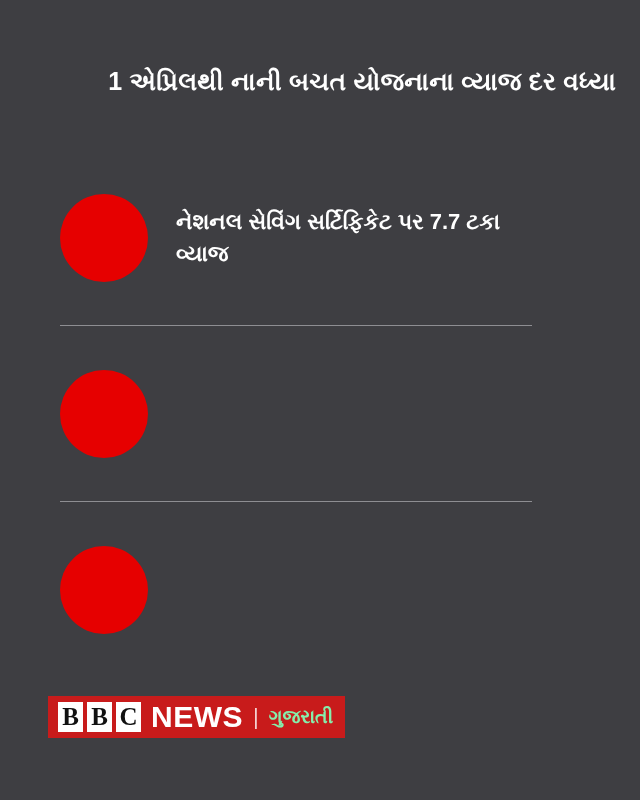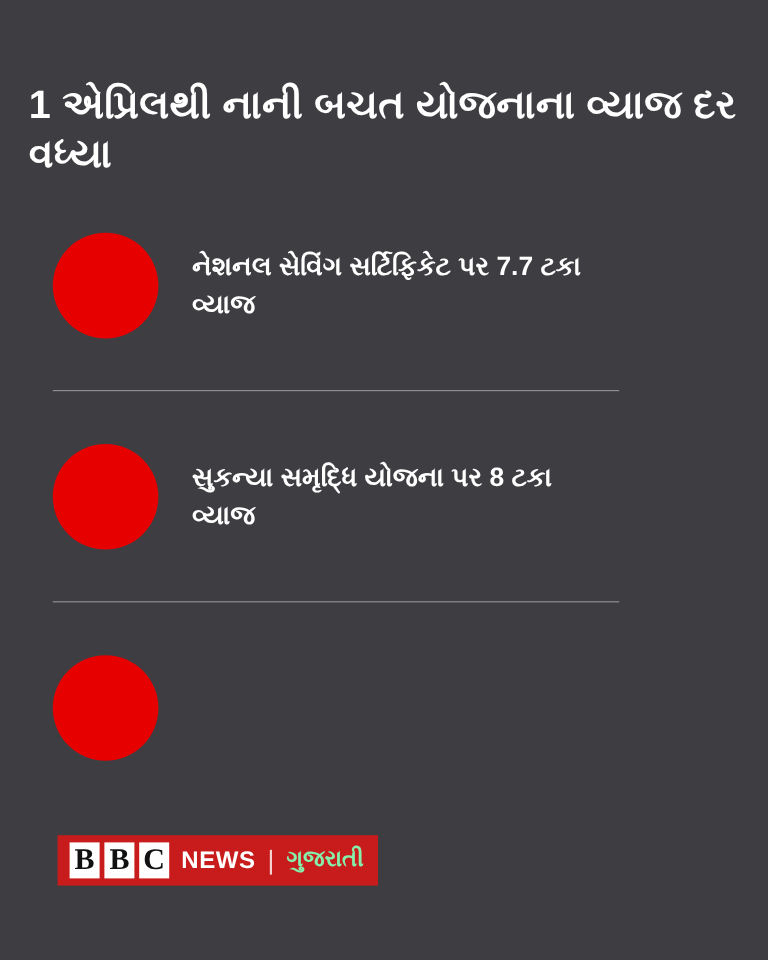--- a/index.html
+++ b/index.html
@@ -18,33 +18,33 @@
     width: 640px;
     height: 800px;
     background: #3e3e42;
     box-sizing: border-box;
   }
   .headline {
     position: absolute;
     top: 66px;
     left: 0;
     width: 640px;
-    text-align: left;
+    text-align: right;
     color: #ffffff;
-    font-size: 33px;
+    font-size: 25px;
     font-weight: bold;
     letter-spacing: 0.2px;
     line-height: 1.25;
     padding: 0 24px;
     box-sizing: border-box;
   }
   .items {
     position: absolute;
     top: 150px;
-    left: 0;
+    left: 16px;
     width: 560px;
   }
   .item {
     display: flex;
     align-items: center;
     min-height: 175px;
     padding: 0 44px;
     box-sizing: border-box;
   }
   .bullet {
@@ -94,21 +94,21 @@
     font-weight: bold;
     font-family: "Liberation Serif", serif;
     width: 25px;
     height: 30px;
     line-height: 30px;
     text-align: center;
     letter-spacing: 0;
   }
   .bbc-news {
     color: #ffffff;
-    font-size: 20px;
+    font-size: 30px;
     font-weight: bold;
     letter-spacing: 0.5px;
     margin-right: 10px;
   }
   .bbc-sep {
     color: #ffffff;
     font-size: 22px;
     opacity: 0.8;
     margin-right: 10px;
   }
@@ -129,21 +129,20 @@
 
     <div class="item">
       <div class="bullet"></div>
       <div class="item-text">નેશનલ સેવિંગ સર્ટિફિકેટ પર 7.7 ટકા વ્યાજ</div>
     </div>
 
     <div class="divider"></div>
 
     <div class="item">
       <div class="bullet"></div>
-      <div class="item-text">સુકન્યા સમૃદ્ધિ યોજના પર 8 ટકા વ્યાજ</div>
     </div>
 
     <div class="divider"></div>
 
     <div class="item">
       <div class="bullet"></div>
     </div>
 
   </div>
 

